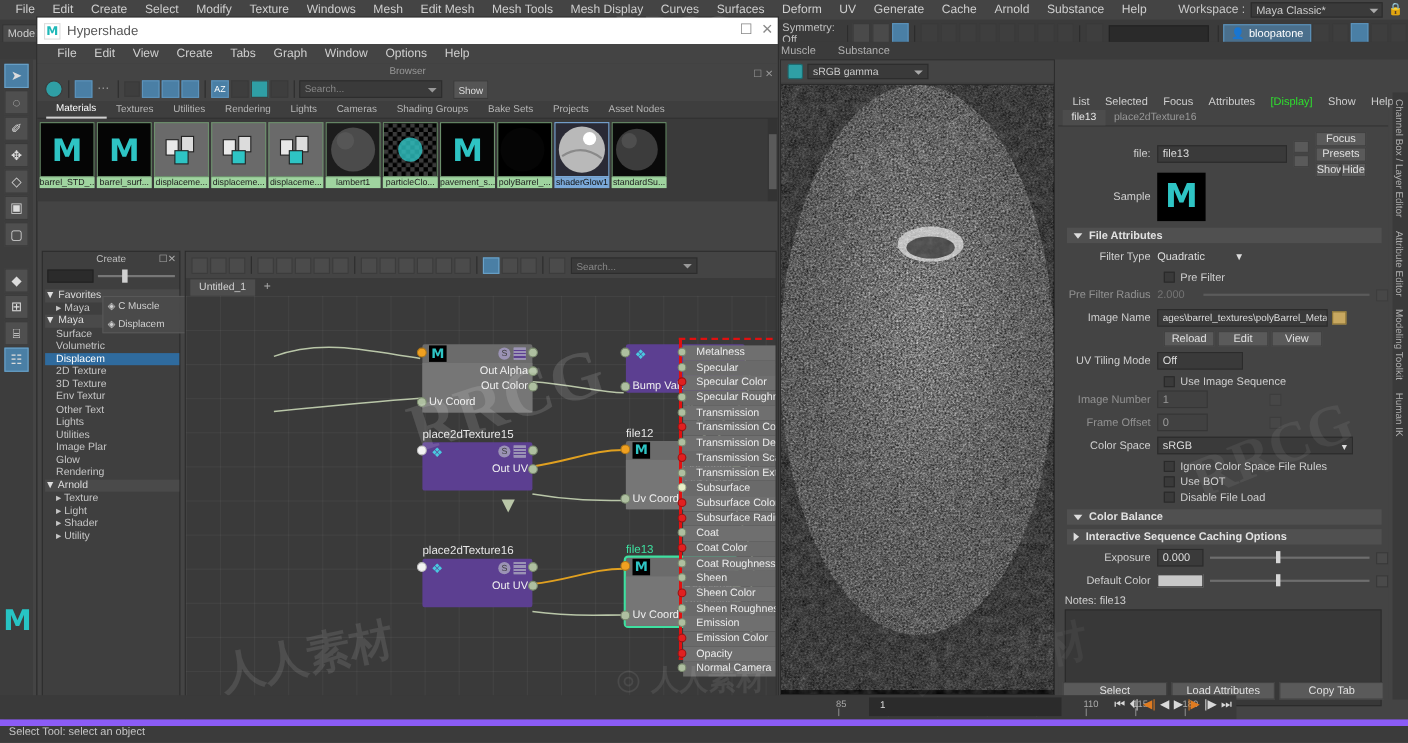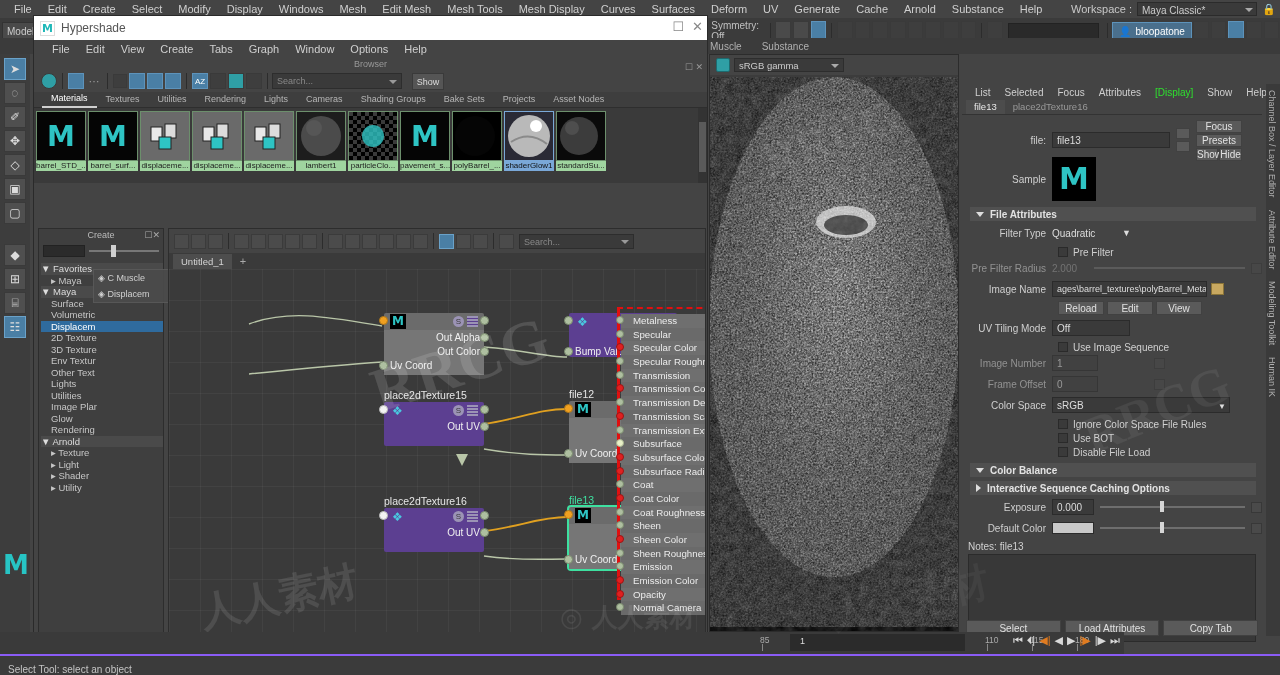--- a/index.html
+++ b/index.html
@@ -191,38 +191,38 @@
   .ae-sidetab { writing-mode:vertical-rl; font-size:9px; color:#b0b0b0; padding:6px 1px; white-space:nowrap;}
 
   
   .timeline { position:absolute; left:0; bottom:21px; width:1124px; height:22px; background:#3a3a3a; }
   .tl-ticks { position:absolute; left:0; top:0; height:22px; width:1150px; }
   .tl-tick { position:absolute; top:3px; font-size:8.5px; color:#aaa;}
   .tl-tickline { position:absolute; top:12px; width:1px; height:7px; background:#888;}
   .tl-playback { position:absolute; right:4px; top:2px; display:flex; align-items:center; gap:4px;}
   .pbtn { color:#d9d9d9; font-size:11px;}
   .pbtn.hl { color:#e07b20;}
-  .statusbar { position:absolute; left:0; bottom:0; width:1280px; height:21px; background:#3b3b3b; font-size:10px; color:#c5c5c5; display:flex; align-items:flex-end; padding-left:8px; border-top:2px solid #8b5cf6;}
+  .statusbar { position:absolute; left:0; bottom:0; width:1280px; height:21px; background:#3b3b3b; font-size:10px; color:#c5c5c5; display:flex; align-items:flex-start; padding-left:8px; border-top:6px solid #8b5cf6;}
 
   
   .wm { position:absolute; pointer-events:none; color:rgba(255,255,255,.13); font-weight:bold; font-family:"Liberation Serif", serif; }
   .wm2 { position:absolute; pointer-events:none; color:rgba(255,255,255,.10); font-weight:bold; font-family:"DejaVu Sans", sans-serif;}
 </style>
 </head>
 <body>
 
 <div id="app">
 
   <div class="maya-menubar" id="mainmenu">
       <div class="mi">File</div>
       <div class="mi">Edit</div>
       <div class="mi">Create</div>
       <div class="mi">Select</div>
       <div class="mi">Modify</div>
-      <div class="mi">Display</div>
+      <div class="mi">Texture</div>
       <div class="mi">Windows</div>
       <div class="mi">Mesh</div>
       <div class="mi">Edit Mesh</div>
       <div class="mi">Mesh Tools</div>
       <div class="mi">Mesh Display</div>
       <div class="mi">Curves</div>
       <div class="mi">Surfaces</div>
       <div class="mi">Deform</div>
       <div class="mi">UV</div>
       <div class="mi">Generate</div>

